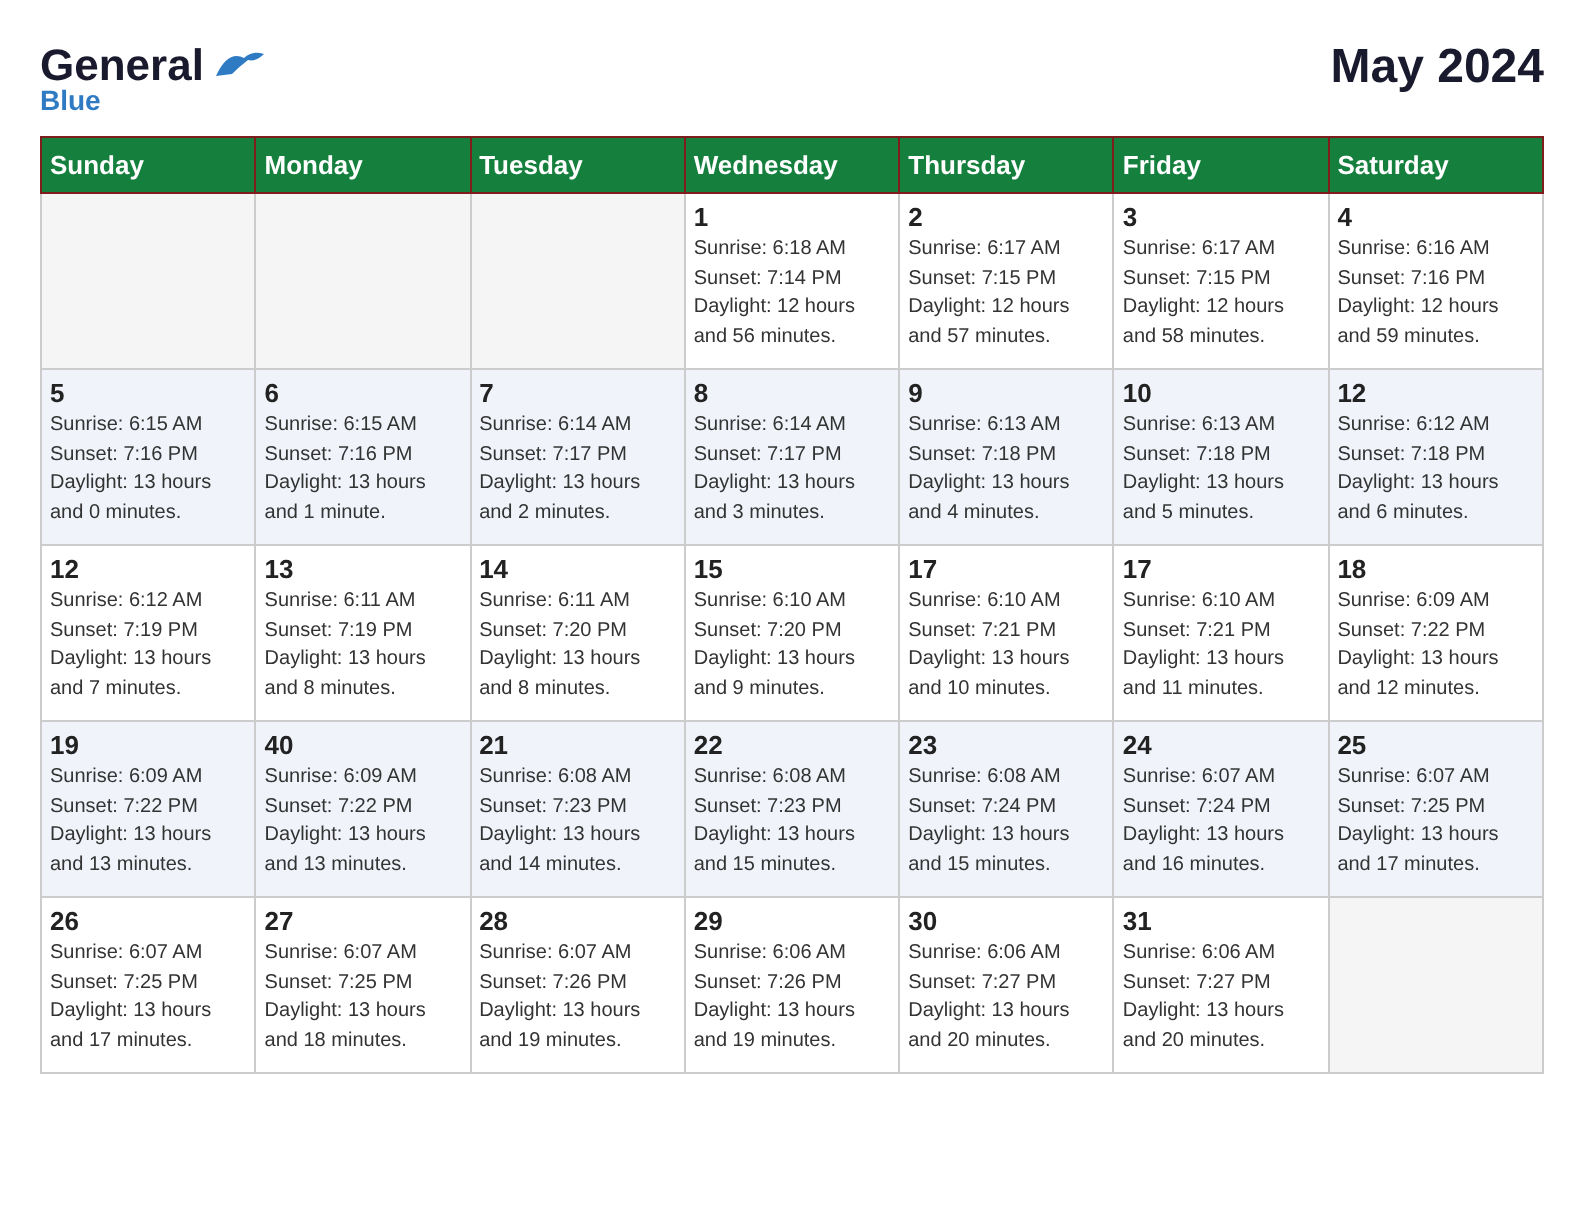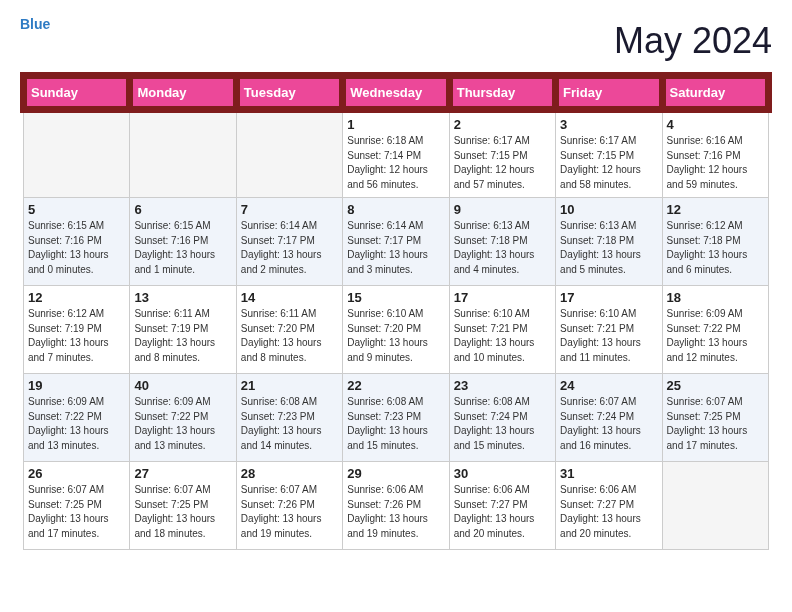--- a/index.html
+++ b/index.html
@@ -23,40 +23,40 @@
     }
     .logo-row {
       display: flex;
       align-items: center;
       gap: 4px;
     }
     .title-area {
       text-align: right;
     }
     .month-title {
-      font-size: 36px;
-      font-weight: normal;
+      font-size: 24px;
+      font-weight: bold;
       color: #1a1a2e;
     }
     .location {
       font-size: 16px;
       color: #333;
     }
     table {
       width: 100%;
       border-collapse: collapse;
       table-layout: fixed;
     }
     th {
-      background-color: #ec4899;
+      background-color: #15803d;
       color: #fff;
       padding: 6px 4px;
       font-size: 13px;
       text-align: left;
-      border: 7px solid #7f1d1d;
+      border: 1px solid #7f1d1d;
     }
     td {
       border: 1px solid #ccc;
       vertical-align: top;
       padding: 4px;
       font-size: 10.5px;
       color: #222;
       height: 88px;
       background: #fff;
     }
@@ -78,20 +78,26 @@
     }
     tr:nth-child(even) td:not(.empty) {
       background: #f0f4fa;
     }
   </style>
 </head>
 <body>
 
 <div class="header">
   <div class="logo">
+    <div class="logo-row">
+      <span style="font-size:22px;font-weight:bold;color:#1a1a2e;">General</span>
+      <svg width="28" height="20" viewBox="0 0 28 20">
+        <path d="M2 15 Q8 2 16 6 Q20 2 26 4 Q22 8 18 7 Q14 10 10 14 Z" fill="#2e7bc4"></path>
+      </svg>
+    </div>
     <span style="font-size:14px;font-weight:bold;color:#2e7bc4;margin-top:-4px;">Blue</span>
   </div>
   <div class="title-area">
     <div class="month-title">May 2024</div>
   </div>
 </div>
 
 <table>
   <thead>
     <tr>

